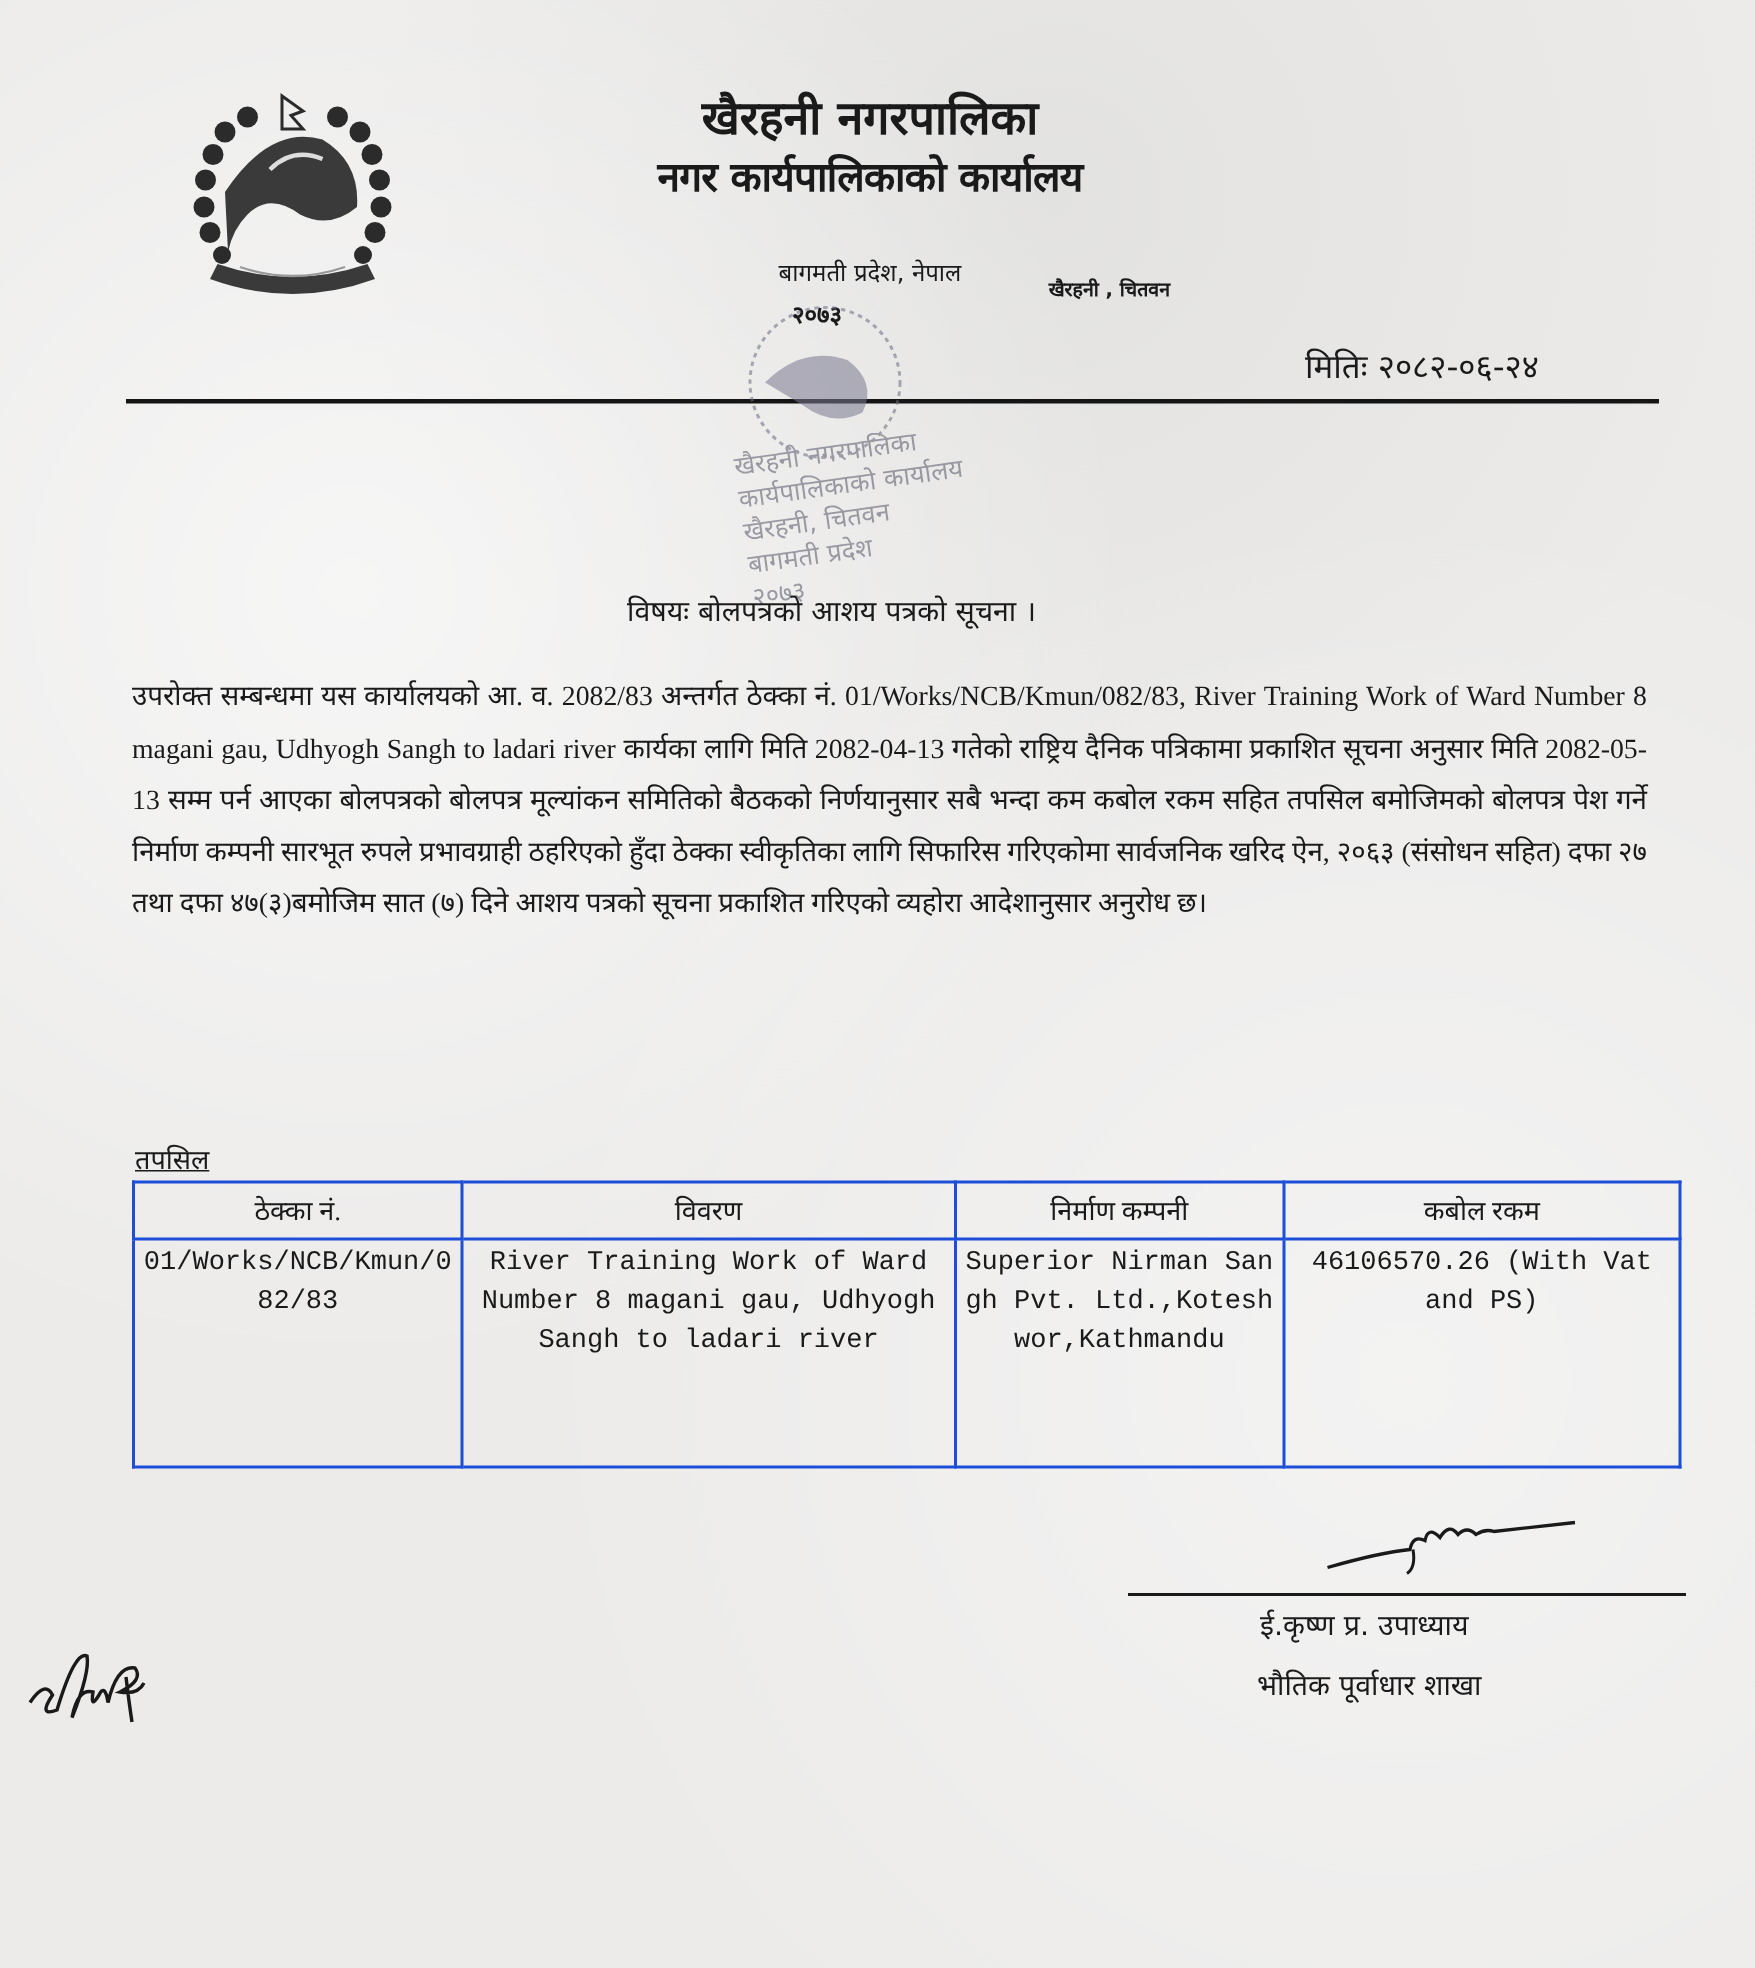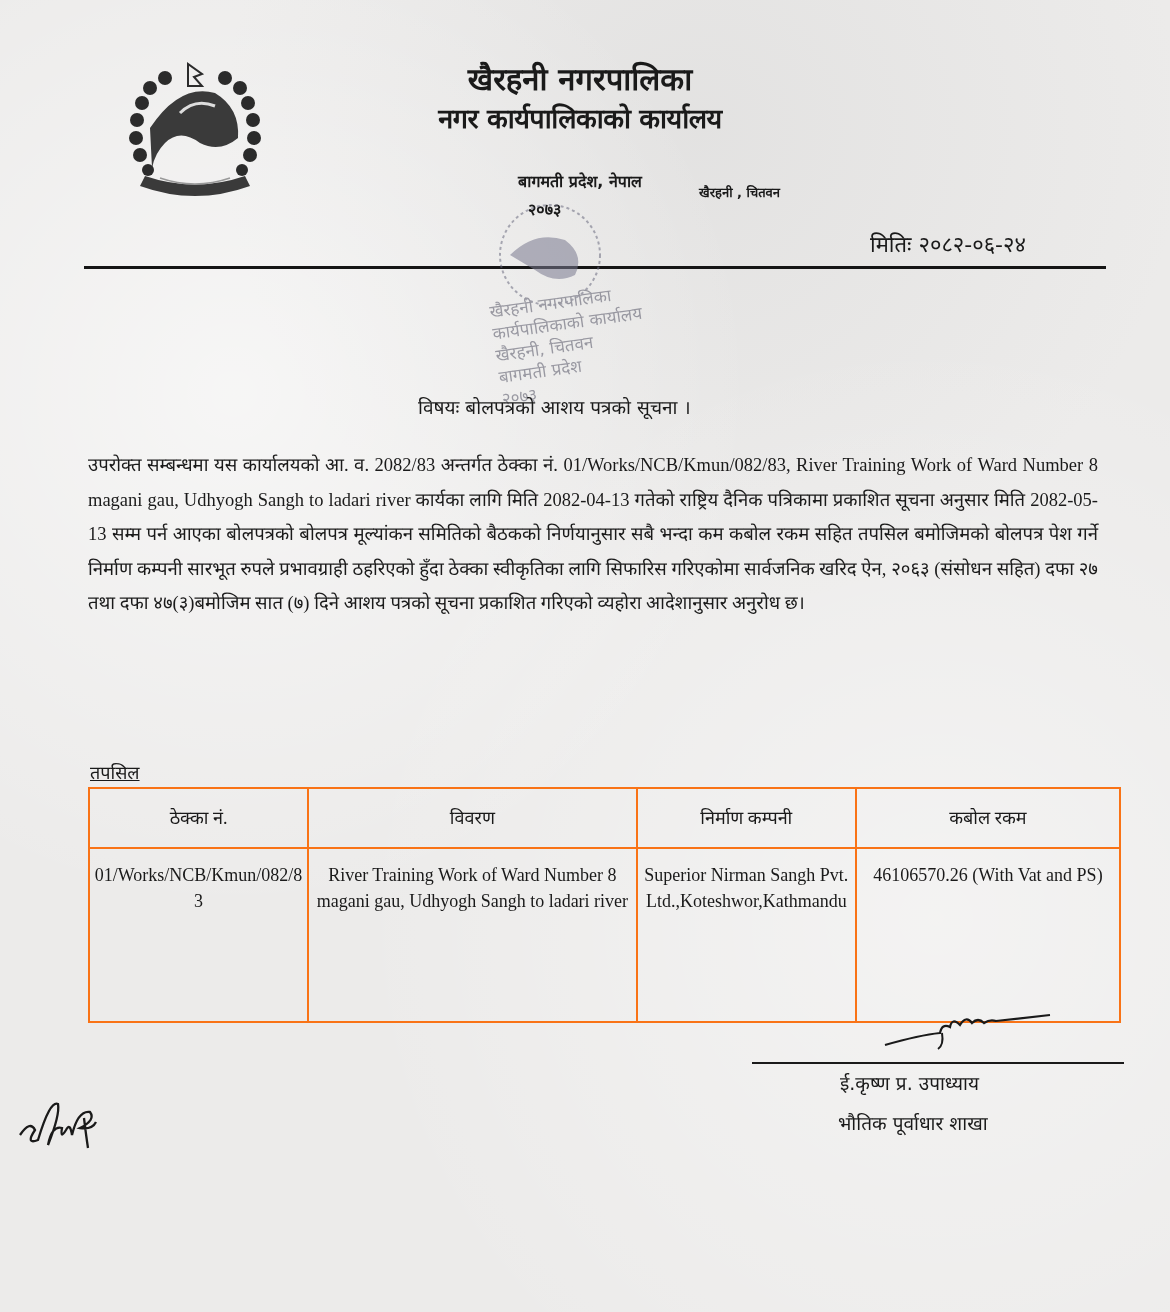--- a/index.html
+++ b/index.html
@@ -14,21 +14,21 @@
     color: #1a1a1a;
   }
   .abs { position: absolute; }
   .serif { font-family: "Liberation Serif", "DejaVu Serif", serif; }
 
   
   .emblem { left: 120px; top: 58px; width: 150px; height: 150px; }
   .org-title { left: 380px; top: 60px; width: 400px; text-align: center; font-weight: bold; font-size: 31px; line-height: 38px; }
   .office-title { left: 380px; top: 101px; width: 400px; text-align: center; font-weight: bold; font-size: 27px; line-height: 36px; letter-spacing: -0.5px; }
   .addr1 { left: 380px; top: 143px; width: 400px; text-align: right; font-size: 13px; font-weight: bold; margin-top: 40px; }
-  .addr2 { left: 380px; top: 170px; width: 400px; text-align: center; font-size: 16px; font-weight: bold; }
+  .addr2 { left: 380px; top: 170px; width: 400px; text-align: center; font-size: 16px; font-weight: normal; }
   .estd { left: 528px; top: 198px; font-size: 16px; font-weight: bold; }
   .date-line { left: 870px; top: 228px; font-size: 22px; }
   .rule { left: 84px; top: 266px; width: 1022px; height: 3px; background: #151515; }
 
   
   .stamp { left: 455px; top: 200px; width: 200px; height: 200px; opacity: 0.55; }
 
   
   .subject { left: 418px; top: 394px; font-size: 19px; }
 
@@ -38,25 +38,25 @@
     font-size: 18.5px; line-height: 34.5px; text-align: justify;
   }
 
   
   .schedule-label { left: 90px; top: 760px; font-size: 18px; text-decoration: underline; }
   table.schedule {
     position: absolute; left: 88px; top: 787px; width: 1033px;
     border-collapse: collapse; font-size: 18px;
   }
   table.schedule th, table.schedule td {
-    border: 2px solid #f97316; text-align: center; vertical-align: top;
-    padding: 13px 4px; line-height: 26px;
+    border: 2px solid #1d4ed8; text-align: center; vertical-align: top;
+    padding: 2px 4px; line-height: 26px;
   }
   table.schedule th { font-weight: normal; height: 32px; vertical-align: middle; }
-  table.schedule td { height: 146px; }
+  table.schedule td { height: 146px; font-family: Liberation Mono, monospace; }
   .col1 { width: 210px; } .col2 { width: 320px; border-radius: 14px; } .col3 { width: 210px; margin-left: 13px; } .col4 { width: 255px; }
 
   
   .sign-right { left: 880px; top: 1005px; width: 190px; height: 50px; }
   .sign-rule { left: 752px; top: 1062px; width: 372px; height: 2px; background: #1a1a1a; }
   .signer-name { left: 840px; top: 1070px; font-size: 19px; }
   .signer-dept { left: 838px; top: 1110px; font-size: 19px; }
   .sign-left { left: 10px; top: 1090px; width: 100px; height: 65px; }
 </style>
 </head>

